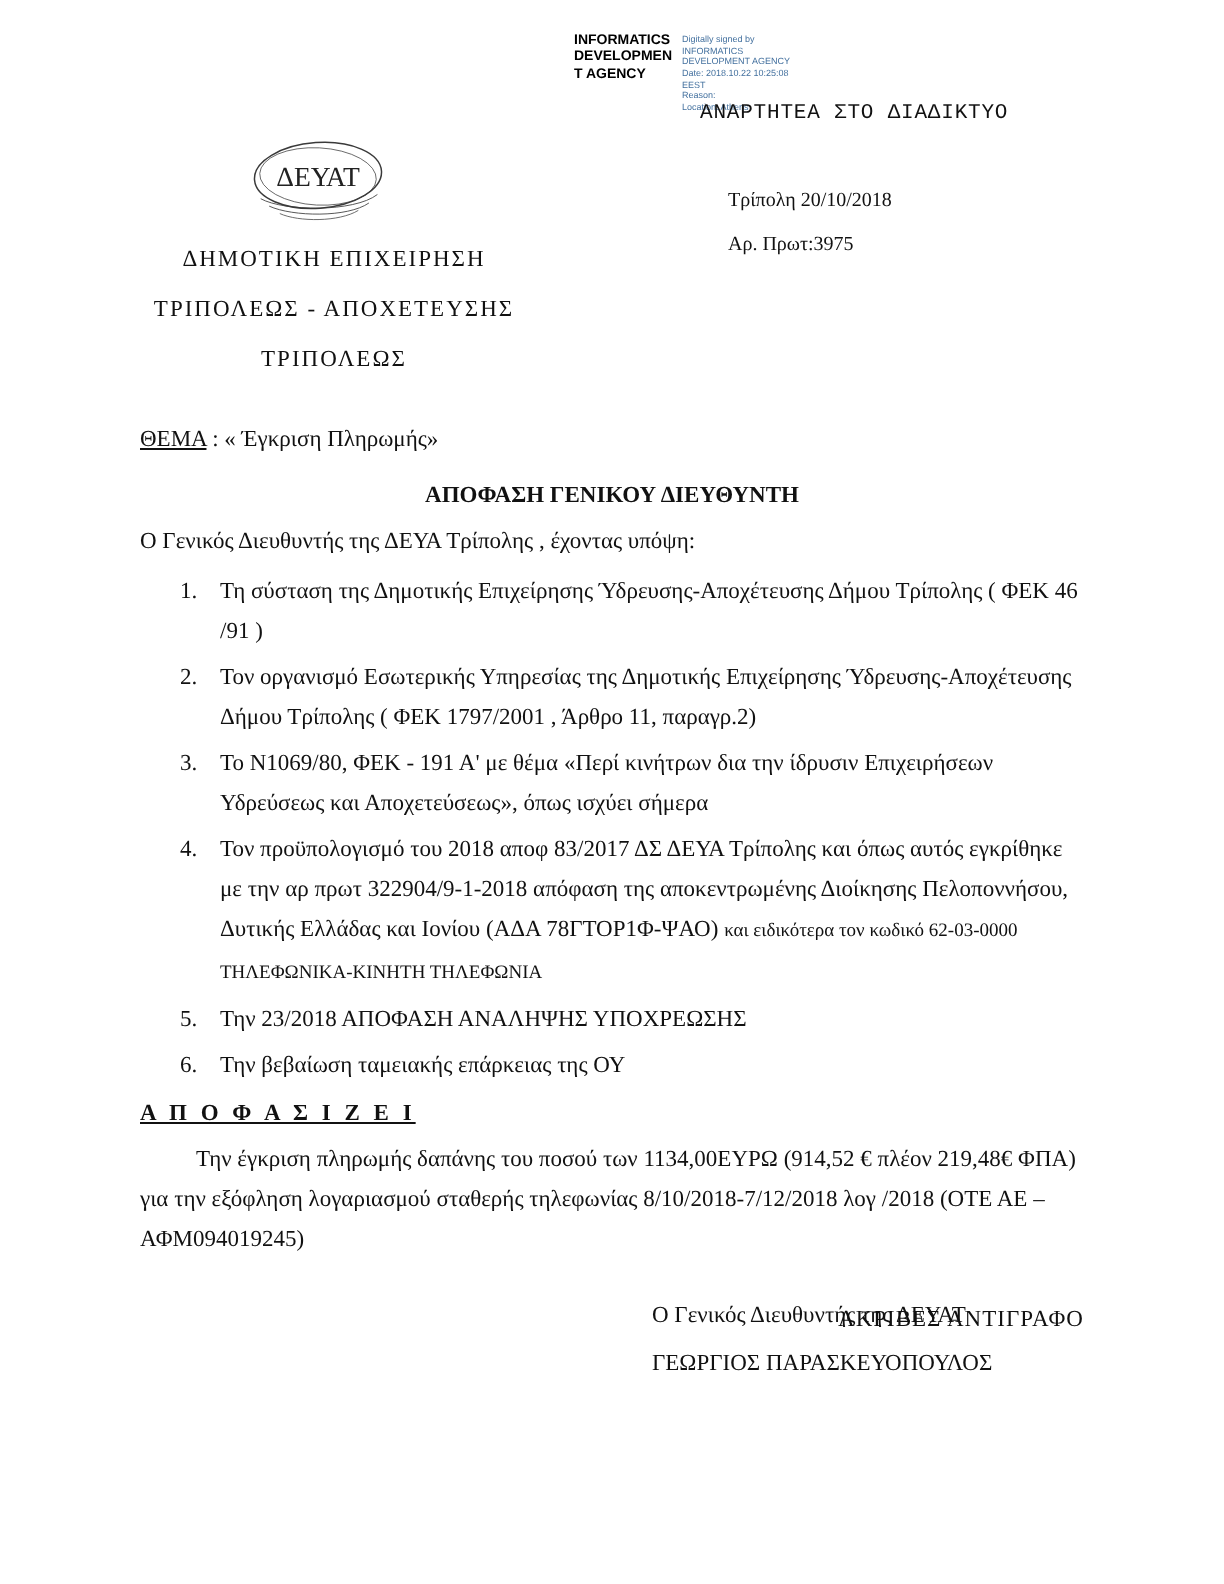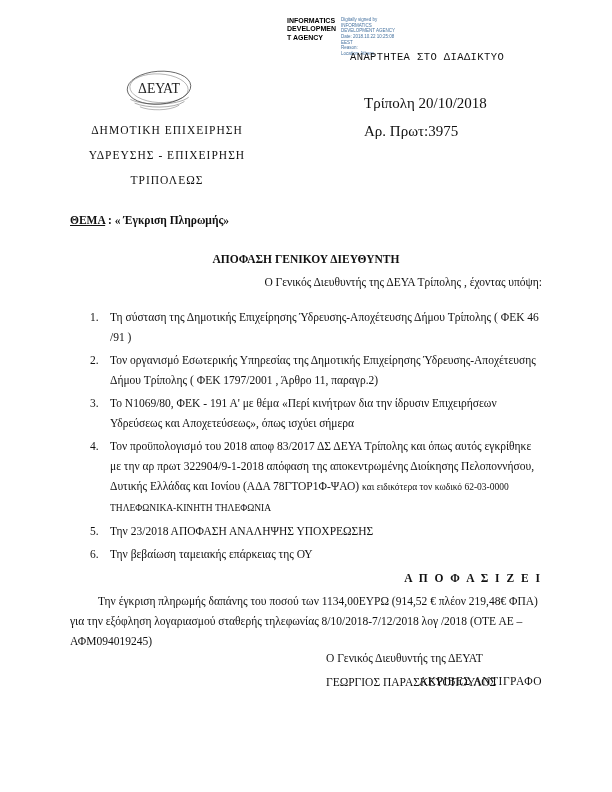--- a/index.html
+++ b/index.html
@@ -31,41 +31,41 @@
     font-size:4.5px;line-height:1.25;color:#44719f;
   }
   
   .posting{
     position:absolute;top:51px;left:350px;
     font-size:10.5px;letter-spacing:.4px;white-space:nowrap;font-family:Liberation Mono, monospace;
   }
   
   .logo{position:absolute;top:66px;left:124px;width:70px;height:54px;}
   
-  .right-head{position:absolute;top:95px;left:364px;font-size:15px;}
+  .right-head{position:absolute;top:95px;left:364px;font-size:10px;}
   .right-head .line{margin-bottom:11px;white-space:nowrap;}
   
   .org{
     position:absolute;top:118px;left:62px;width:210px;
     text-align:center;font-size:11.5px;line-height:25px;letter-spacing:1px;font-family:Liberation Serif, serif;
   }
   
   .main{
     position:absolute;top:210px;left:70px;width:472px;
     font-size:11.5px;line-height:20px;
   }
-  .subject{font-weight:bold;margin-bottom:19px;}
+  .subject{font-weight:normal;margin-bottom:8px;}
   .subject .lbl{text-decoration:underline;}
   .decision-title{text-align:center;font-weight:bold;margin-bottom:3px;}
-  .intro{margin-bottom:15px;text-align:right;}
+  .intro{margin-bottom:5px;}
   .items{margin:0;}
   .item{position:relative;padding-left:40px;margin-bottom:3px;}
   .item-num{position:absolute;left:20px;}
   .small{font-size:9.5px;}
-  .decides{text-align:right;font-weight:bold;letter-spacing:2px;margin:4px 0 3px;}
+  .decides{text-align:left;font-weight:bold;letter-spacing:2px;margin:4px 0 3px;text-decoration:underline;}
   .approval{text-indent:28px;}
   .certified{text-align:right;margin-top:20px;letter-spacing:.5px;}
   
   .signer{
     position:absolute;top:646px;left:326px;width:230px;
     text-align:left;font-size:11.5px;line-height:24px;
   }
 </style>
 </head>
 <body>
@@ -103,21 +103,21 @@
     <text x="66" y="50" text-anchor="middle" font-size="26" fill="#222" font-family="Liberation Serif, DejaVu Serif, serif">ΔΕΥΑΤ</text>
   </svg>
 
   <div class="right-head">
     <div class="line">Τρίπολη 20/10/2018</div>
     <div class="line">Αρ. Πρωτ:3975</div>
   </div>
 
   <div class="org">
     <div>ΔΗΜΟΤΙΚΗ ΕΠΙΧΕΙΡΗΣΗ</div>
-    <div>ΥΔΡΕΥΣΗΣ - ΕΠΙΧΕΙΡΗΣΗ</div>
+    <div>ΤΡΙΠΟΛΕΩΣ - ΑΠΟΧΕΤΕΥΣΗΣ</div>
     <div>ΤΡΙΠΟΛΕΩΣ</div>
   </div>
 
   <div class="main">
 
     <div class="subject">
       <span class="lbl">ΘΕΜΑ</span><span> : « Έγκριση Πληρωμής»</span>
     </div>
 
     <div class="decision-title">ΑΠΟΦΑΣΗ ΓΕΝΙΚΟΥ ΔΙΕΥΘΥΝΤΗ</div>

